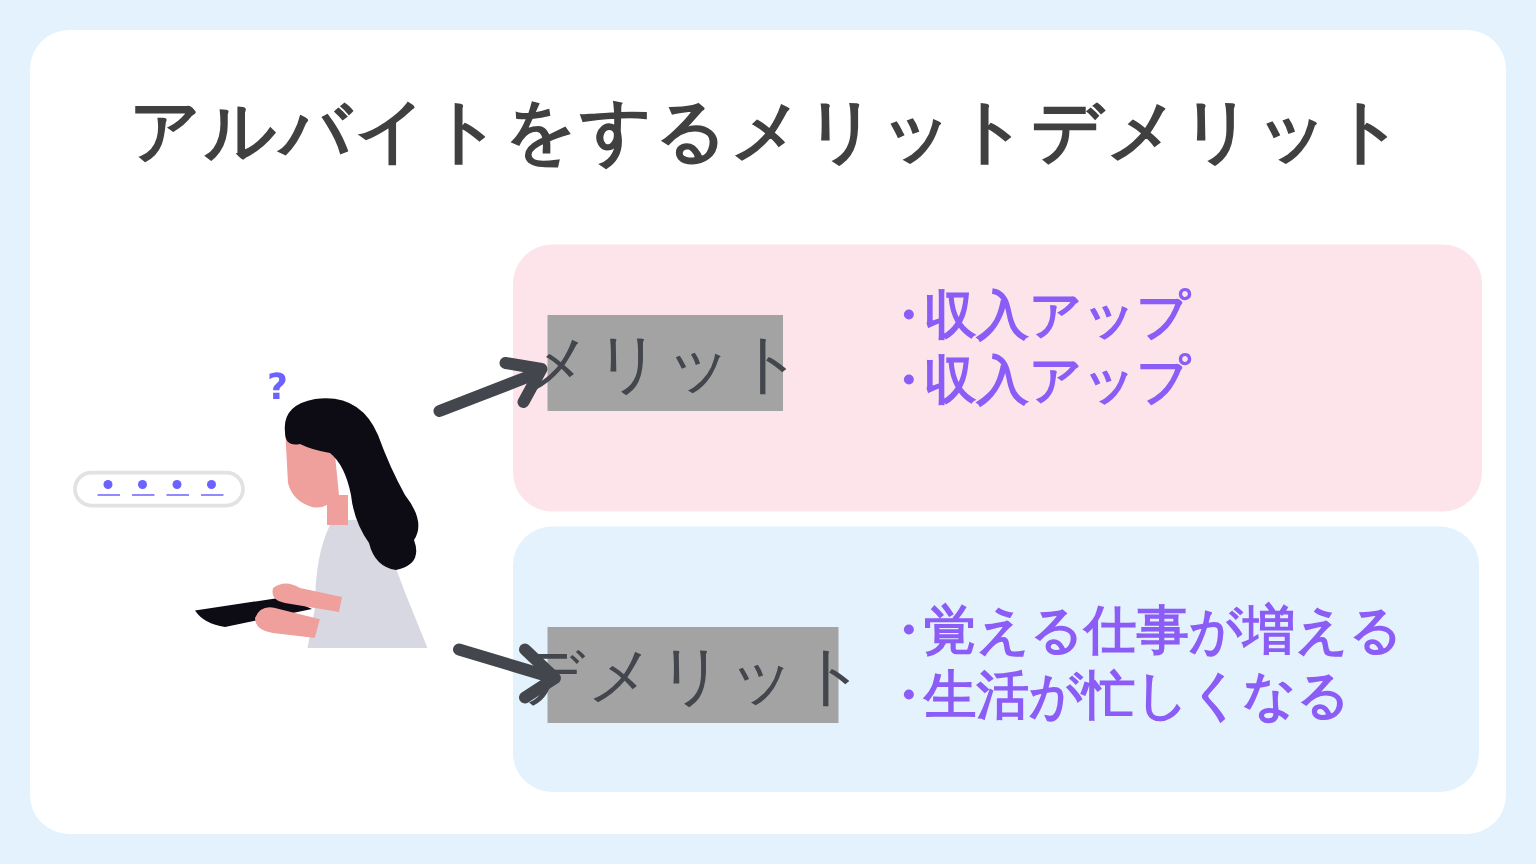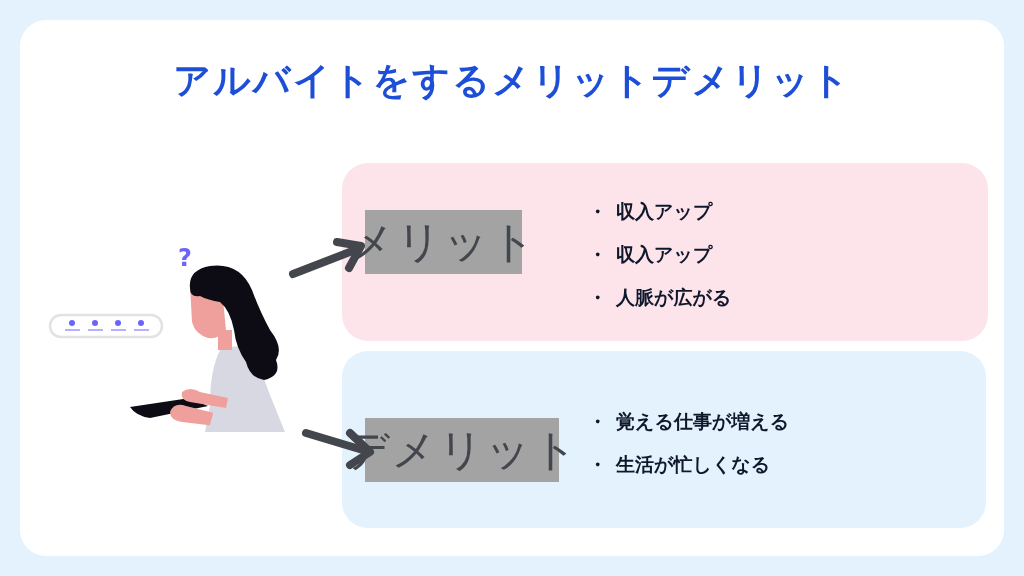--- a/index.html
+++ b/index.html
@@ -15,24 +15,24 @@
       left: 20px; top: 20px;
       width: 984px; height: 536px;
       background: #ffffff;
       border-radius: 26px;
     }
     .title {
       position: absolute;
       left: 0; top: 56px;
       width: 1024px;
       text-align: center;
-      font-size: 37px;
+      font-size: 47px;
       font-weight: bold;
       letter-spacing: 2px;
-      color: #1d4ed8;
+      color: #404040;
       white-space: nowrap;
     }
     .box {
       position: absolute;
       border-radius: 26px;
     }
     .box.merit { left: 342px; top: 163px; width: 646px; height: 178px; background: #fde4eb; }
     .box.demerit { left: 342px; top: 351px; width: 644px; height: 177px; background: #e3f2fd; }
     .label {
       position: absolute;
@@ -45,22 +45,22 @@
       justify-content: center;
       letter-spacing: 2px;
       white-space: nowrap;
     }
     .label.merit { left: 365px; top: 210px; width: 157px; height: 64px; }
     .label.demerit { left: 365px; top: 418px; width: 194px; height: 64px; }
     .list {
       position: absolute;
       list-style: none;
       font-weight: bold;
-      font-size: 19px;
-      color: #0f172a;
+      font-size: 35px;
+      color: #8b5cf6;
       line-height: 43px;
       white-space: nowrap;
     }
     .list.merit { left: 588px; top: 190px; }
     .list.demerit { left: 588px; top: 400px; }
     .list li::before {
       content: "・";
       display: inline-block;
       width: 28px;
     }
@@ -78,21 +78,20 @@
 
 <div class="box merit"></div>
 <div class="box demerit"></div>
 
 <div class="label merit">メリット</div>
 <div class="label demerit">デメリット</div>
 
 <ul class="list merit">
   <li>収入アップ</li>
   <li>収入アップ</li>
-  <li>人脈が広がる</li>
 </ul>
 
 <ul class="list demerit">
   <li>覚える仕事が増える</li>
   <li>生活が忙しくなる</li>
 </ul>
 
 <svg class="arrow up" viewBox="0 0 85 50">
   <path d="M8 42 L70 18" stroke="#43474d" stroke-width="8" stroke-linecap="round" fill="none"></path>
   <path d="M52 10 L76 14 L64 36" stroke="#43474d" stroke-width="8" stroke-linecap="round" stroke-linejoin="round" fill="none"></path>

